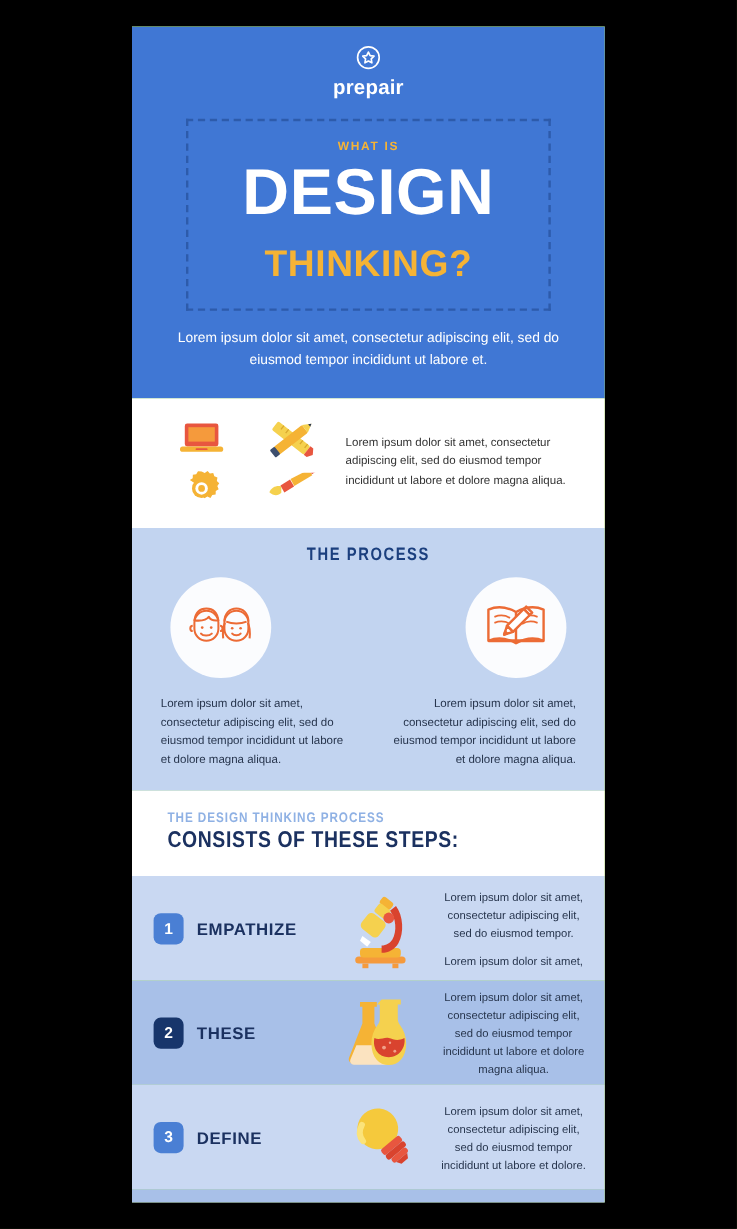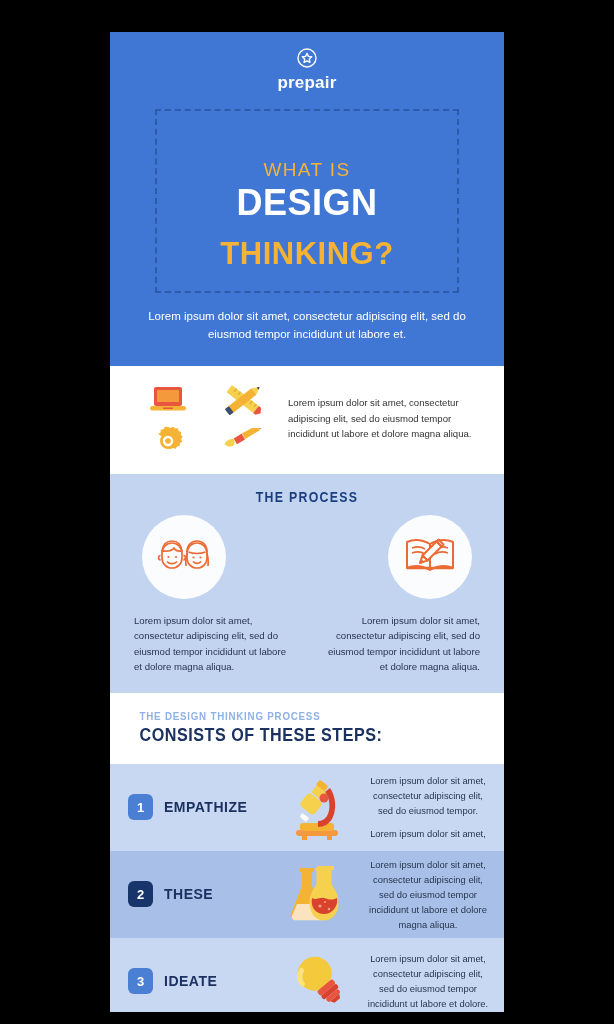--- a/index.html
+++ b/index.html
@@ -4,21 +4,21 @@
 <style>
   * { box-sizing: border-box; margin: 0; padding: 0; }
   html, body {
     width: 614px; height: 1024px;
     background: #000;
     font-family: "Liberation Sans", sans-serif;
     overflow: hidden;
   }
   #infographic {
     position: absolute;
-    left: 110px; top: 32px;
+    left: 110px; top: 22px;
     width: 394px; height: 980px;
     background: #bef264;
     overflow: hidden;
   }
 
   
   .header {
     background: #4077d4;
     padding: 14px 0 22px;
     text-align: center;
@@ -28,26 +28,25 @@
   .logo-text {
     color: #fff; font-size: 17px; font-weight: bold;
     letter-spacing: .2px;
   }
   .title-box {
     margin: 16px 45px 0;
     border: 2px dashed #2d5bab;
     padding: 16px 10px 20px;
   }
   .kicker {
-    color: #f5b335; font-size: 19px; font-weight: normal;
+    color: #f5b335; font-size: 10px; font-weight: bold;
     letter-spacing: 1.4px;
-    margin-top: 32px;
   }
   .title-main {
-    color: #ffffff; font-size: 36px; font-weight: bold;
+    color: #ffffff; font-size: 54px; font-weight: bold;
     letter-spacing: .5px; line-height: 1.08; margin-top: 3px;
   }
   .title-sub {
     color: #f5b335; font-size: 31px; font-weight: bold;
     letter-spacing: .5px; line-height: 1.1; margin-top: 14px;
   }
   .header-lead {
     color: #ffffff; font-size: 11.5px; line-height: 1.55;
     margin: 15px 28px 0;
   }
@@ -307,21 +306,21 @@
     </div>
     <div class="step-text">
       <p>Lorem ipsum dolor sit amet, consectetur adipiscing elit, sed do eiusmod tempor incididunt ut labore et dolore magna aliqua.</p>
     </div>
   </div>
 
   <div class="step odd">
 
     <div class="step-label">
       <div class="badge blue">3</div>
-      <div class="step-name">IDEATE</div>
+      <div class="step-name">DEFINE</div>
     </div>
     <div class="step-icon">
       <span>
         <svg width="62" height="62" viewBox="0 0 62 62">
           <g transform="rotate(-40 31 31)">
             <circle cx="34" cy="24" r="17" fill="#f5c93c"></circle>
             <path d="M26 13c-5 2-8 6-8 11" stroke="#fbe37a" stroke-width="5" stroke-linecap="round" fill="none"></path>
             <rect x="24" y="39" width="20" height="6" rx="2" fill="#e8563f"></rect>
             <rect x="24" y="45" width="20" height="5" rx="2" fill="#d9432e"></rect>
             <rect x="26" y="50" width="16" height="5" rx="2" fill="#e8563f"></rect>

